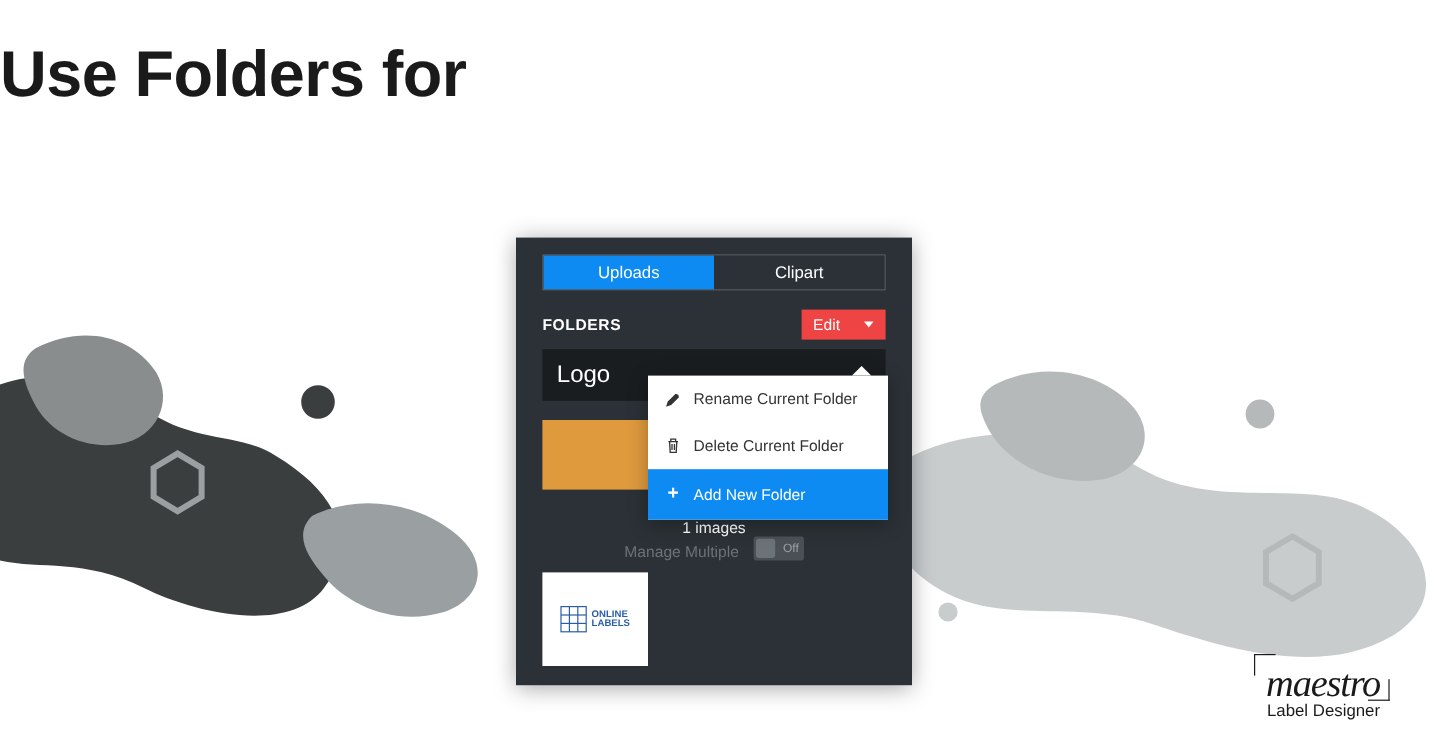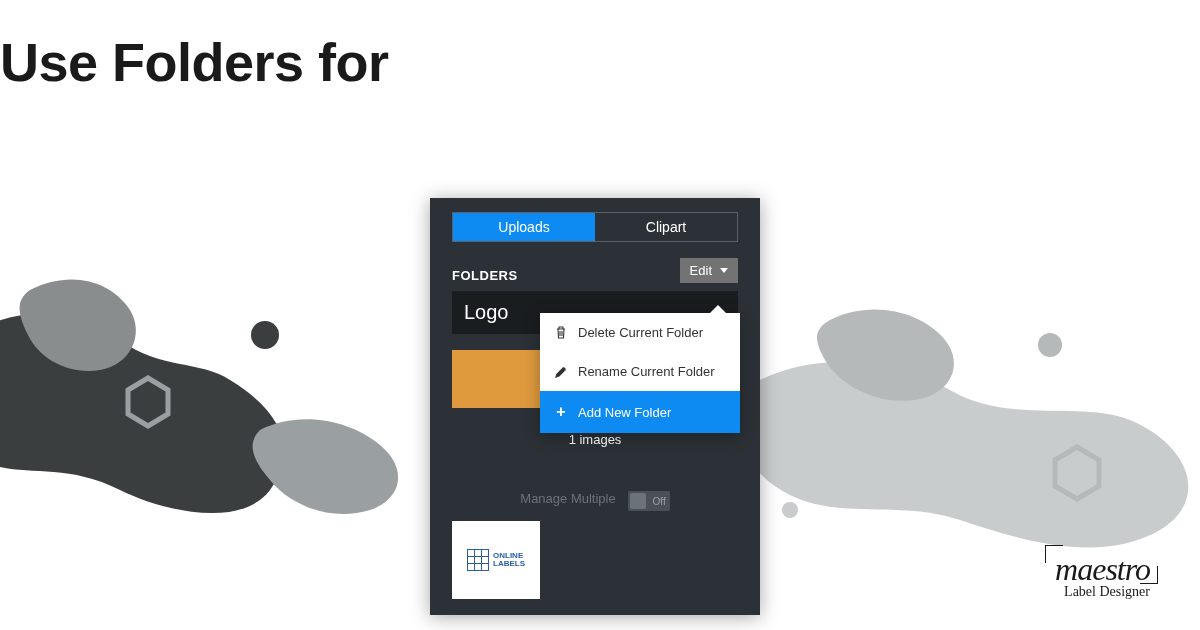--- a/index.html
+++ b/index.html
@@ -10,50 +10,50 @@
 .headline { position: absolute; top: 30px; left: 0; right: 0; z-index: 5; }
 .headline h1 { font-size: 54px; font-weight: 800; color: #1a1a1a; line-height: 1.2; letter-spacing: -0.5px; }
 
 .panel { position: absolute; left: 430px; top: 198px; width: 330px; background: #2b3136; box-shadow: 0 2px 18px rgba(0,0,0,0.35); z-index: 10; padding: 14px 22px 16px; }
 
 .tabs { display: flex; border: 1px solid #5a6268; margin-bottom: 16px; }
 .tab { flex: 1; text-align: center; padding: 6px 0; font-size: 14px; color: #fff; cursor: pointer; }
 .tab.active { background: #0d8bf2; }
 .tab:not(.active) { background: #2b3136; }
 
-.folders-header { display: flex; justify-content: space-between; align-items: flex-end; margin-bottom: 8px; }
+.folders-header { display: flex; justify-content: space-between; align-items: center; margin-bottom: 8px; }
 .folders-label { color: #fff; font-size: 13px; font-weight: bold; letter-spacing: 0.5px; }
-.edit-btn { background: #737373; color: #fff; font-size: 13px; padding: 5px 10px; border: none; cursor: pointer; display: flex; align-items: center; gap: 8px; position: relative; margin-left: 20px; }
+.edit-btn { background: #ef4444; color: #fff; font-size: 13px; padding: 5px 10px; border: none; cursor: pointer; display: flex; align-items: center; gap: 20px; position: relative; margin-left: 20px; }
 .caret-down { width: 0; height: 0; border-left: 4px solid transparent; border-right: 4px solid transparent; border-top: 5px solid #fff; display: inline-block; }
 
 .folder-row { background: #1a1d20; color: #fff; padding: 10px 12px; font-size: 20px; margin-bottom: 16px; }
 
 .upload-btn { background: #e09a3e; color: #fff; text-align: center; padding: 16px 0; font-size: 22px; font-weight: bold; margin-bottom: 24px; cursor: pointer; }
 
 .images-header { display: flex; justify-content: space-between; align-items: center; color: #fff; font-size: 13px; margin-bottom: 10px; flex-direction: column; }
-.manage-wrap { display: flex; align-items: flex-start; gap: 12px; color: #6b7278; margin-top: 44px; }
+.manage-wrap { display: flex; align-items: flex-end; gap: 12px; color: #6b7278; }
 .toggle { width: 42px; height: 20px; background: #4a5056; border-radius: 2px; position: relative; font-size: 10px; color: #9ba0a5; display: flex; align-items: center; justify-content: flex-end; padding-right: 4px; }
 .toggle::before { content: ''; position: absolute; left: 2px; top: 2px; width: 16px; height: 16px; background: #6b7278; border-radius: 2px; }
 
 .thumb { width: 88px; height: 78px; background: #fff; display: flex; align-items: center; justify-content: center; }
 .thumb-inner { display: flex; align-items: center; gap: 4px; justify-content: space-between; }
 .thumb-grid { width: 22px; height: 22px; background: #2a5da8; display: grid; grid-template-columns: repeat(3,1fr); grid-template-rows: repeat(3,1fr); gap: 1px; padding: 1px; }
 .thumb-grid span { background: #fff; }
 .thumb-text { font-size: 8px; color: #2a5da8; font-weight: bold; line-height: 1; }
 
 .dropdown { position: absolute; top: 55px; right: -2px; width: 200px; background: #fff; box-shadow: 0 4px 16px rgba(0,0,0,0.3); z-index: 20; }
 .dropdown::before { content: ''; position: absolute; top: -8px; right: 14px; width: 0; height: 0; border-left: 8px solid transparent; border-right: 8px solid transparent; border-bottom: 8px solid #fff; }
 .dropdown-item { padding: 12px 14px; font-size: 13px; display: flex; align-items: center; gap: 10px; cursor: pointer; color: #333; }
 .dropdown-item.highlight { background: #0d8bf2; color: #fff; }
 .dd-icon { width: 14px; display: flex; justify-content: center; }
 
 .logo { position: absolute; bottom: 30px; right: 50px; z-index: 5; }
 .logo-box { position: relative; margin-left: 10px; }
 .logo-main { font-family: Georgia, serif; font-size: 32px; color: #1a1a1a; font-style: italic; letter-spacing: -1px; }
-.logo-sub { font-size: 14px; color: #1a1a1a; text-align: right; margin-top: -4px; font-family: Liberation Serif, serif; }
+.logo-sub { font-size: 14px; color: #1a1a1a; text-align: right; margin-top: -4px; }
 .logo-bracket { position: absolute; border: 1.5px solid #1a1a1a; }
 .logo-bracket.tl { top: -6px; left: -10px; width: 18px; height: 18px; border-right: none; border-bottom: none; }
 .logo-bracket.br { bottom: 16px; right: -8px; width: 18px; height: 18px; border-left: none; border-top: none; }
 </style>
 </head>
 <body>
 
 <div class="bg-blobs">
   <svg width="1200" height="630" style="position:absolute;inset:0">
 
@@ -124,33 +124,33 @@
         <div>
           <div class="thumb-text">ONLINE</div>
           <div class="thumb-text">LABELS</div>
         </div>
       </div>
     </div>
 
     <div class="dropdown">
       <div class="dropdown-item">
         <span class="dd-icon">
+          <svg width="12" height="12" viewBox="0 0 12 12">
+              <path d="M1 11 L2 8 L8 2 L10 4 L4 10 Z M8.5 1.5 L10.5 3.5" stroke="#333" stroke-width="1.2" fill="#333"></path>
+            </svg>
+        </span>
+        <span>Rename Current Folder</span>
+      </div>
+      <div class="dropdown-item">
+        <span class="dd-icon">
           <svg width="12" height="13" viewBox="0 0 12 13">
               <path d="M2 3 L10 3 M3 3 L3.5 12 L8.5 12 L9 3 M4 1 L8 1 L8 3 L4 3 Z M5 5 L5 10 M7 5 L7 10" stroke="#333" stroke-width="1.1" fill="none"></path>
             </svg>
         </span>
         <span>Delete Current Folder</span>
-      </div>
-      <div class="dropdown-item">
-        <span class="dd-icon">
-          <svg width="12" height="12" viewBox="0 0 12 12">
-              <path d="M1 11 L2 8 L8 2 L10 4 L4 10 Z M8.5 1.5 L10.5 3.5" stroke="#333" stroke-width="1.2" fill="#333"></path>
-            </svg>
-        </span>
-        <span>Rename Current Folder</span>
       </div>
       <div class="dropdown-item highlight">
         <span class="dd-icon" style="font-weight:bold;font-size:16px;">+</span>
         <span>Add New Folder</span>
       </div>
     </div>
   </div>
 </div>
 
 <div class="logo">

